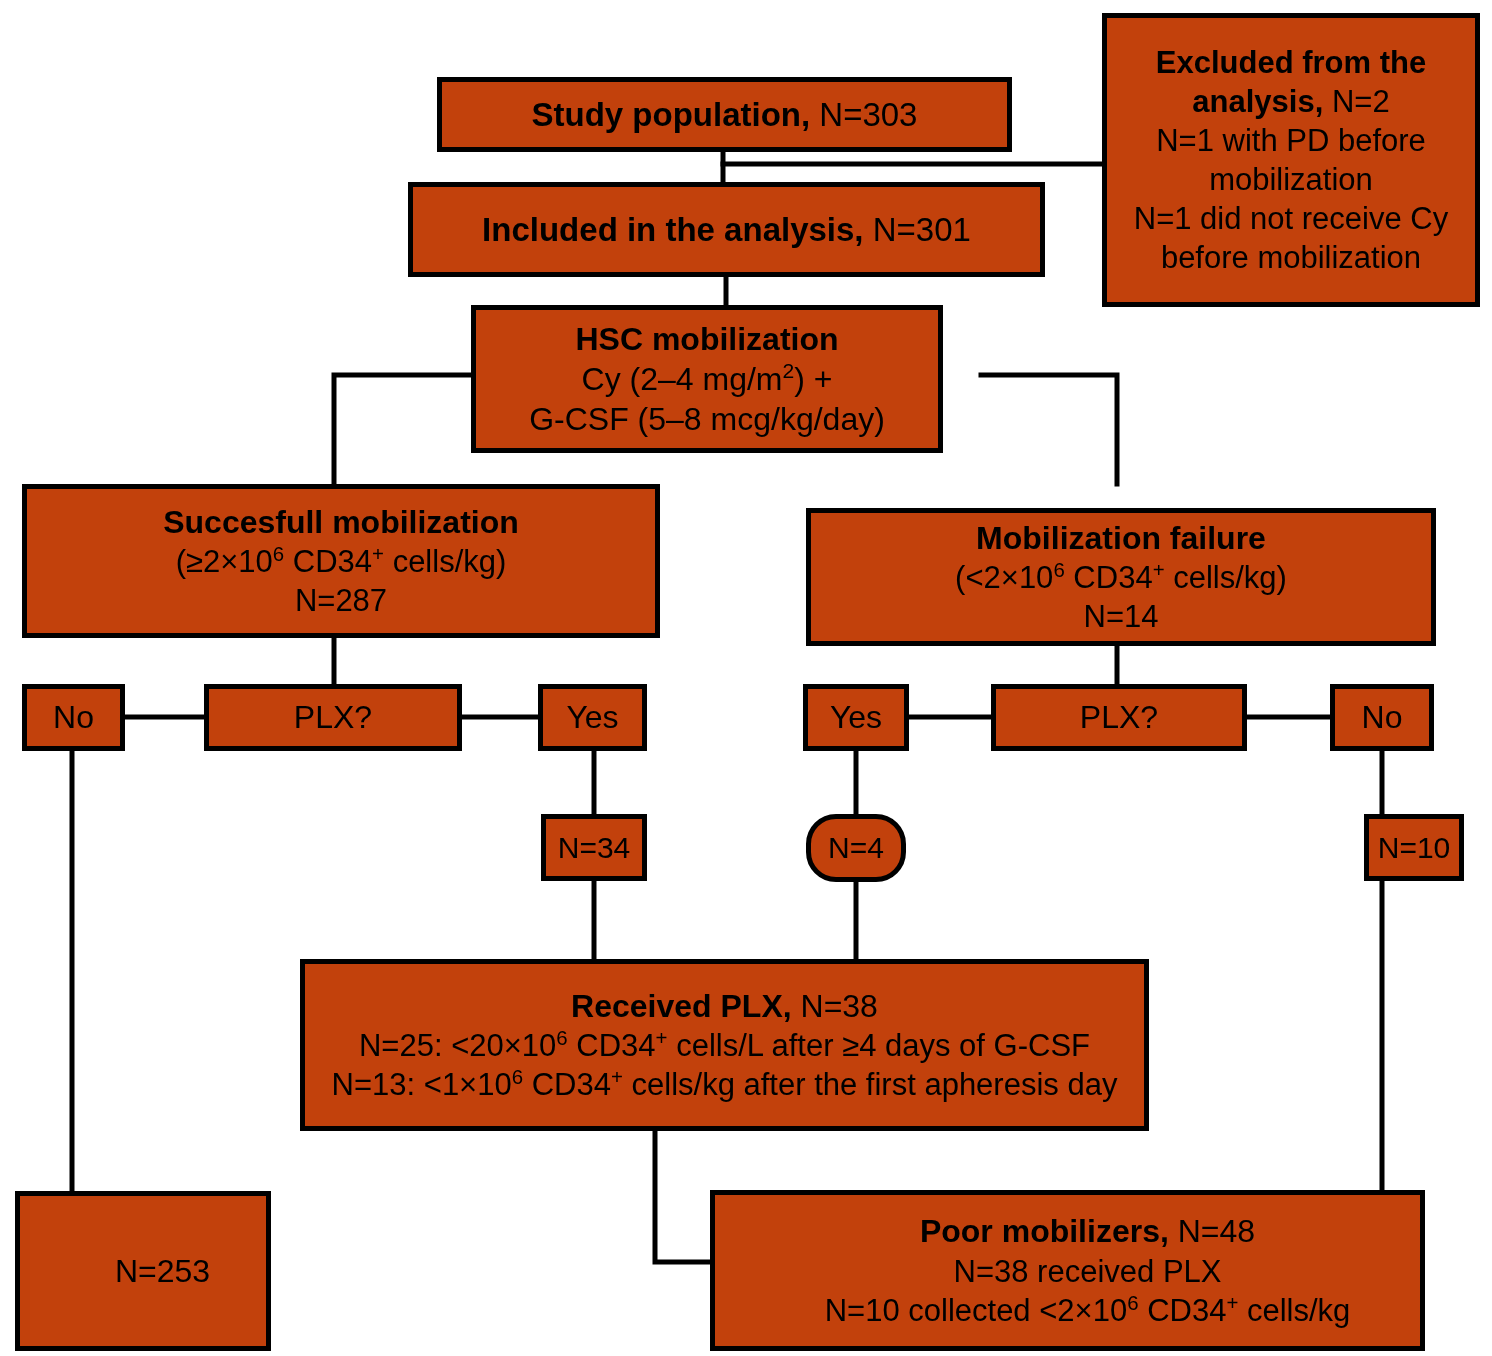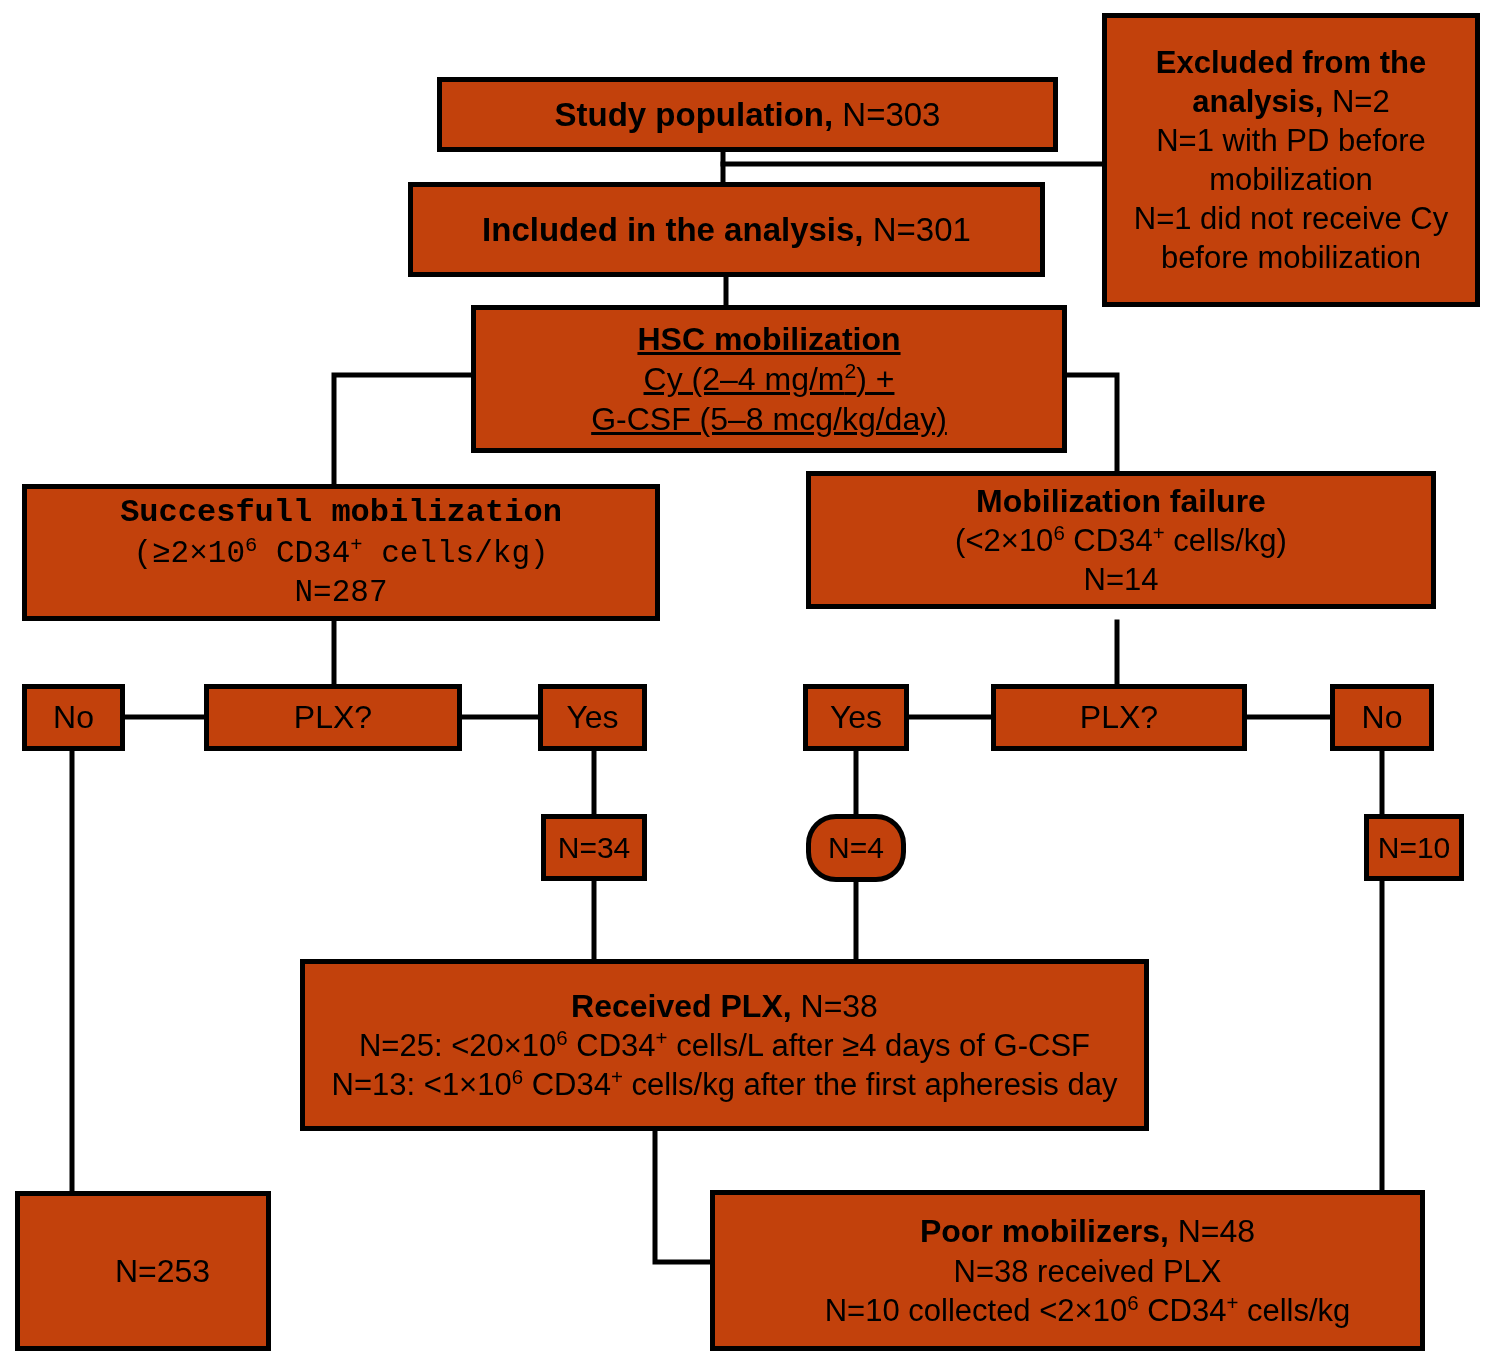--- a/index.html
+++ b/index.html
@@ -39,26 +39,26 @@
   }
   .node .ln { display: block; white-space: nowrap; }
   .b { font-weight: bold; }
   .f30 { font-size: 30px; }
   .f31 { font-size: 31px; }
   .f32 { font-size: 32px; }
   .f33 { font-size: 33px; }
   sup { font-size: 0.66em; vertical-align: super; line-height: 0; }
 
   
-  #n-study      { left: 437px;  top: 77px;   width: 621px; height: 75px;  }
+  #n-study      { left: 437px;  top: 77px;   width: 575px; height: 75px;  }
   #n-excluded   { left: 1102px; top: 13px;   width: 378px; height: 294px; padding: 4px 10px; }
   #n-included   { left: 408px;  top: 182px;  width: 637px; height: 95px;  }
-  #n-hsc        { left: 471px;  top: 305px;  width: 596px; height: 148px; text-decoration: underline; }
-  #n-success    { left: 22px;   top: 484px;  width: 638px; height: 137px; font-family: Liberation Mono, monospace; }
-  #n-failure    { left: 806px;  top: 471px;  width: 630px; height: 138px; }
+  #n-hsc        { left: 471px;  top: 305px;  width: 472px; height: 148px; }
+  #n-success    { left: 22px;   top: 484px;  width: 638px; height: 154px; }
+  #n-failure    { left: 806px;  top: 508px;  width: 630px; height: 138px; }
   #n-no-left    { left: 22px;   top: 684px;  width: 103px; height: 67px;  }
   #n-plx-left   { left: 204px;  top: 684px;  width: 258px; height: 67px;  }
   #n-yes-left   { left: 538px;  top: 684px;  width: 109px; height: 67px;  }
   #n-yes-right  { left: 803px;  top: 684px;  width: 106px; height: 67px;  }
   #n-plx-right  { left: 991px;  top: 684px;  width: 256px; height: 67px;  }
   #n-no-right   { left: 1330px; top: 684px;  width: 104px; height: 67px;  }
   #n-n34        { left: 541px;  top: 814px;  width: 106px; height: 67px;  }
   #n-n4         { left: 806px;  top: 814px;  width: 100px; height: 68px; border-radius: 30px;  }
   #n-n10        { left: 1332px; top: 814px;  width: 100px; height: 67px; margin-left: 32px;  }
   #n-recplx     { left: 300px;  top: 959px;  width: 849px; height: 172px; }

